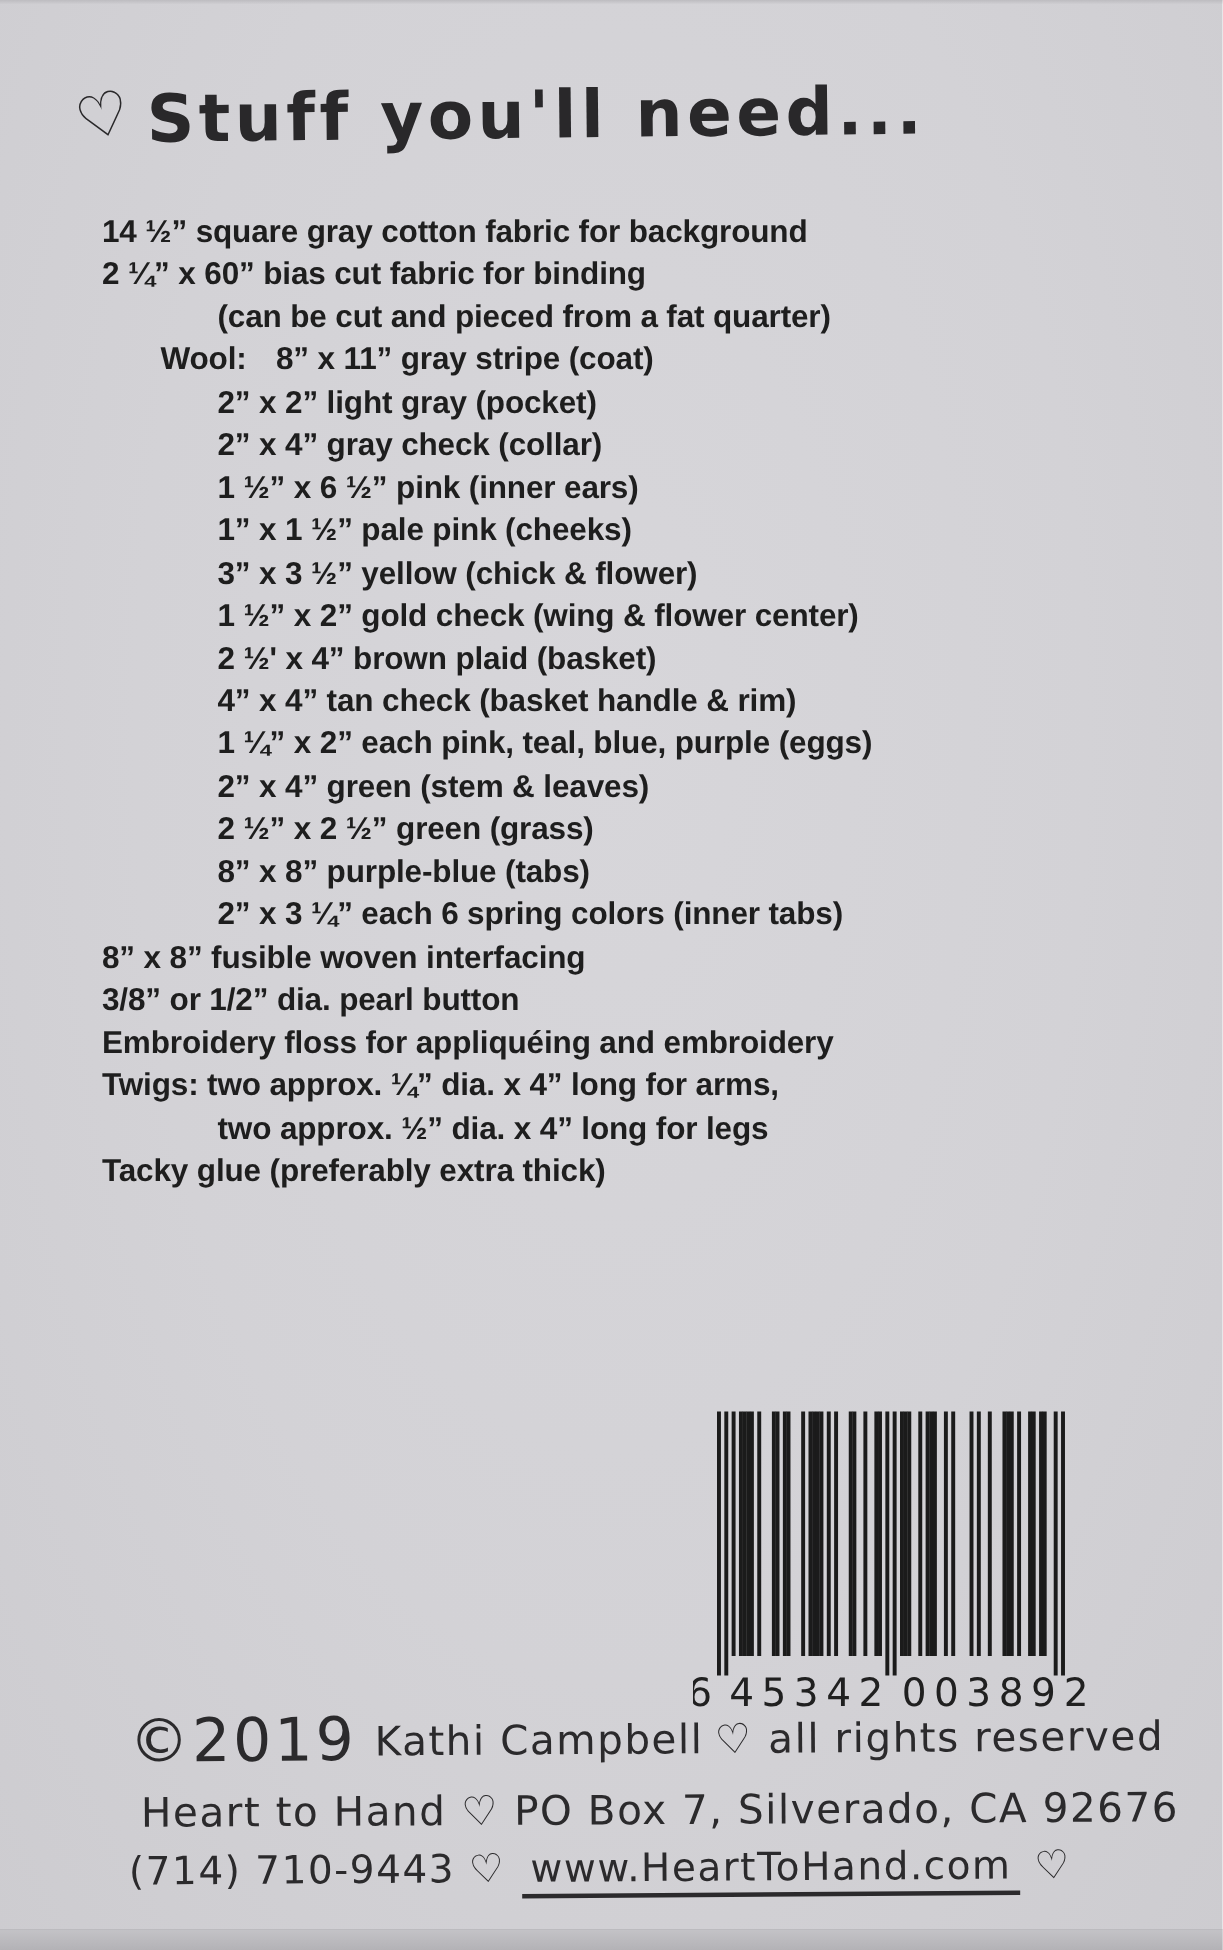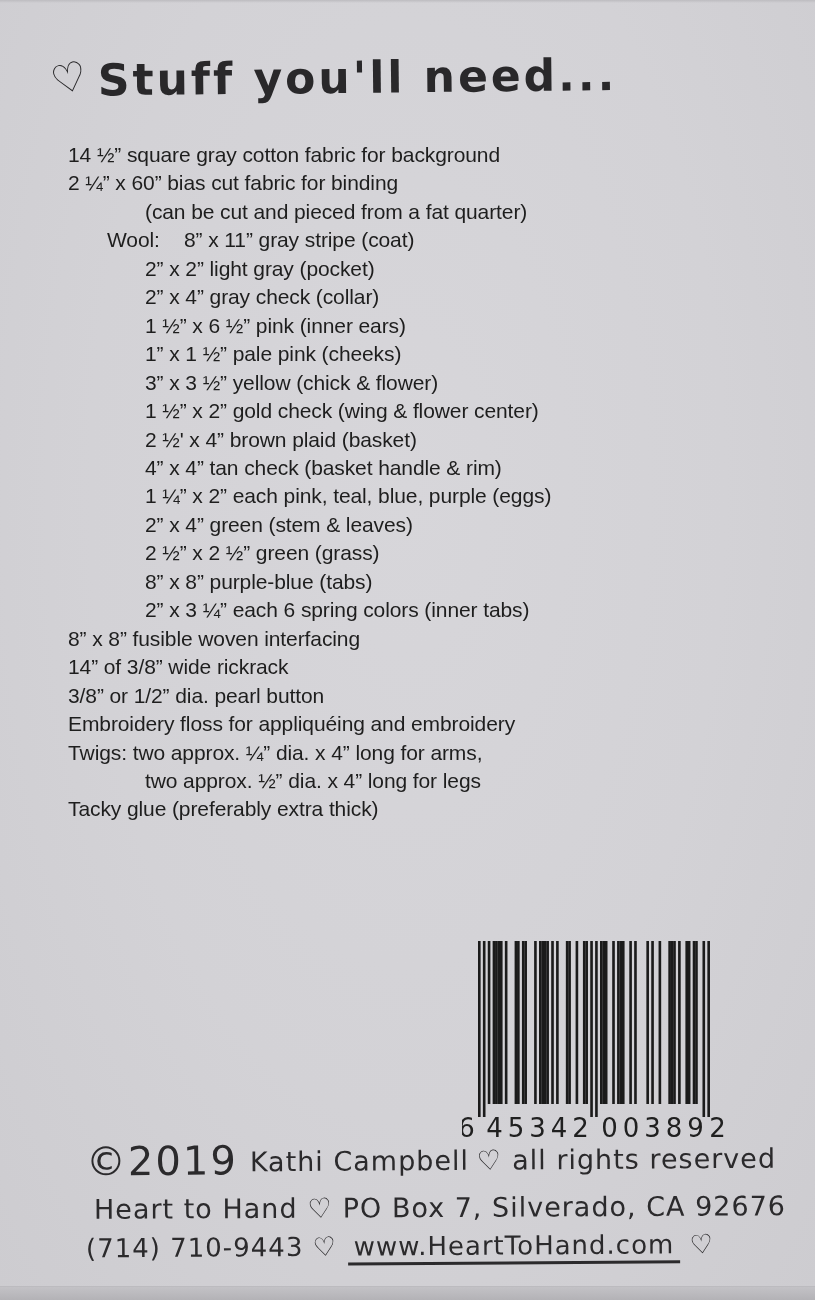--- a/index.html
+++ b/index.html
@@ -38,21 +38,21 @@
   }
   .title-text {
     font-family: "DejaVu Sans", sans-serif;
     font-size: 44px;
     font-weight: bold;
     letter-spacing: 3px;
   }
   
   .materials {
     position: absolute; left: 68px; top: 141px; width: 700px;
-    font-size: 21px; font-weight: normal;
+    font-size: 21px; font-weight: bold;
     line-height: 28.45px;
     letter-spacing: -0.1px;
     color: #1e1e1e;
   }
   .materials .line { white-space: pre-wrap; }
   .materials .indent-1 { padding-left: 77px; }
   .materials .wool-label { display: inline-block; width: 77px; margin-left: 39px; }
   
   .barcode { position: absolute; left: 462px; top: 939px; }
   .bc-digits {
@@ -102,21 +102,20 @@
     <div class="line indent-1"><span>3” x 3 ½” yellow (chick &amp; flower)</span></div>
     <div class="line indent-1"><span>1 ½” x 2” gold check (wing &amp; flower center)</span></div>
     <div class="line indent-1"><span>2 ½' x 4” brown plaid (basket)</span></div>
     <div class="line indent-1"><span>4” x 4” tan check (basket handle &amp; rim)</span></div>
     <div class="line indent-1"><span>1 ¼” x 2” each pink, teal, blue, purple (eggs)</span></div>
     <div class="line indent-1"><span>2” x 4” green (stem &amp; leaves)</span></div>
     <div class="line indent-1"><span>2 ½” x 2 ½” green (grass)</span></div>
     <div class="line indent-1"><span>8” x 8” purple-blue (tabs)</span></div>
     <div class="line indent-1"><span>2” x 3 ¼” each 6 spring colors (inner tabs)</span></div>
     <div class="line indent-0"><span>8” x 8” fusible woven interfacing</span></div>
-    <div class="line indent-0"><span>14” of 3/8” wide rickrack</span></div>
     <div class="line indent-0"><span>3/8” or 1/2” dia. pearl button</span></div>
     <div class="line indent-0"><span>Embroidery floss for appliquéing and embroidery</span></div>
     <div class="line indent-0"><span>Twigs: two approx. ¼” dia. x 4” long for arms,</span></div>
     <div class="line indent-1"><span>two approx. ½” dia. x 4” long for legs</span></div>
     <div class="line indent-0"><span>Tacky glue (preferably extra thick)</span></div>
   </div>
 
 <div class="barcode">
   <svg width="270" height="202" viewBox="0 0 270 202" xmlns="http://www.w3.org/2000/svg">
       <rect x="16.00" y="2" width="2.62" height="176" fill="#1b1b1b"></rect>

